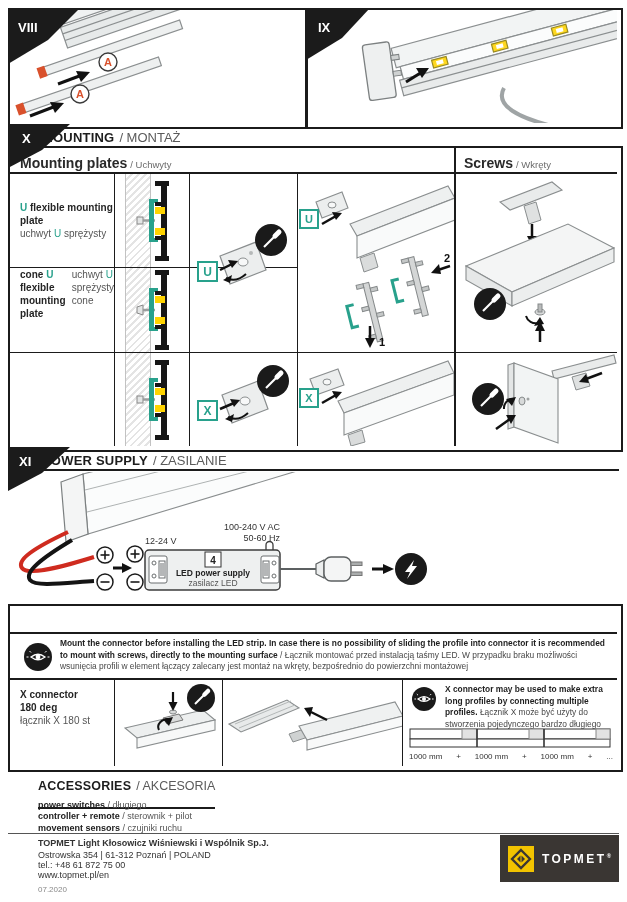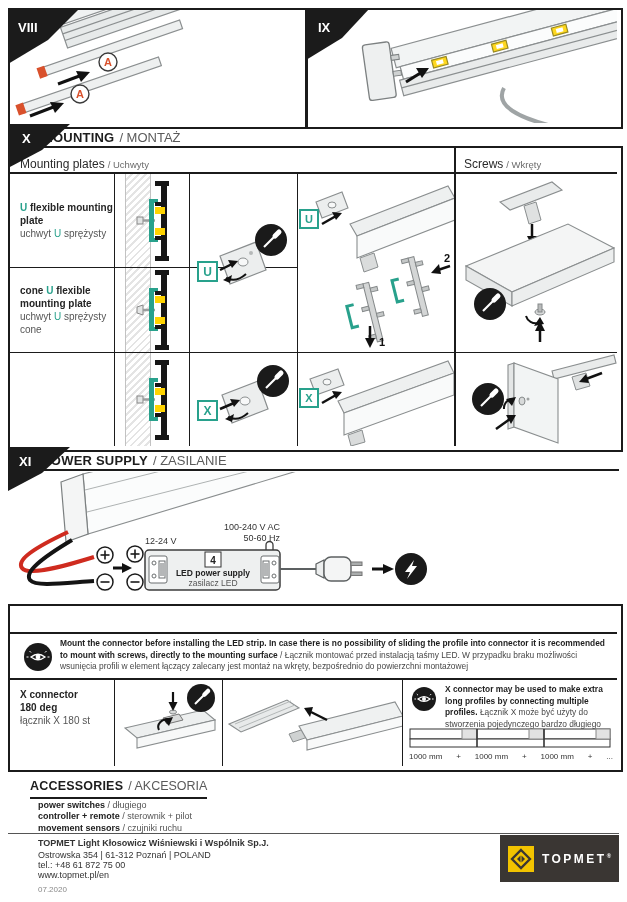--- a/index.html
+++ b/index.html
@@ -2,21 +2,21 @@
 <html><head>
 <meta charset="utf-8">
 <style>
   html,body{margin:0;padding:0}
   body{width:627px;height:902px;background:#fff;font-family:"Liberation Sans","DejaVu Sans",sans-serif;color:#222;position:relative}
   .page{position:absolute;left:0;top:0;width:627px;height:902px;overflow:hidden;background:#fff}
   .abs{position:absolute}
   .frame{border:2px solid #1b1b1b;background:#fff}
   .title-en{font-weight:bold;font-size:13px;color:#1d1d1d;letter-spacing:.2px}
   .title-pl{font-size:13px;color:#5a5a5a;margin-left:5px}
-  .hdr-en{font-weight:normal;font-size:12px;color:#2a2a2a}
+  .hdr-en{font-weight:bold;font-size:14px;color:#2a2a2a}
   .hdr-pl{font-size:9.5px;color:#6b6b6b;margin-left:3px}
   .lbl{font-size:10px;line-height:1.3}
   .lbl .en{font-weight:bold;color:#252525}
   .lbl .pl{color:#555}
   .teal{color:#28a18c}
   .note{font-size:8.4px;line-height:1.38;color:#474747}
   .note .en{font-weight:bold;color:#1f1f1f}
   .vline{position:absolute;background:#1b1b1b}
   .hline{position:absolute;background:#1b1b1b}
   .wall{position:absolute;width:24px;border-left:1px solid #c2c2c2;border-right:1px solid #c2c2c2;
@@ -123,21 +123,21 @@
     <div class="vline" style="left:104px;top:26px;width:1px;height:272px"></div>
     <div class="vline" style="left:179px;top:26px;width:1px;height:272px"></div>
     <div class="vline" style="left:287px;top:26px;width:1px;height:272px"></div>
     <div class="hline" style="left:0;top:119px;width:287px;height:1px"></div>
     <div class="hline" style="left:0;top:204px;width:607px;height:1px"></div>
 
     <div class="cell lbl" style="left:0;top:26px;width:104px;height:93px;display:flex;flex-direction:column;justify-content:center;padding-left:10px;box-sizing:border-box">
       <div class="en"><span></span><span class="teal">U</span><span> flexible mounting plate</span></div>
       <div class="pl"><span>uchwyt </span><span class="teal">U</span><span> sprężysty</span></div>
     </div>
-    <div class="cell lbl" style="left:0;top:120px;width:104px;height:84px;display:flex;flex-direction:column;justify-content:center;padding-left:10px;box-sizing:border-box">
+    <div class="cell lbl" style="left:0;top:120px;width:104px;height:84px;display:flex;flex-direction:row;justify-content:center;padding-left:10px;box-sizing:border-box">
       <div class="en"><span>cone </span><span class="teal">U</span><span> flexible mounting plate</span></div>
       <div class="pl"><span>uchwyt </span><span class="teal">U</span><span> sprężysty cone</span></div>
     </div>
 
     <div class="cell" style="left:105px;top:26px;width:74px;height:93px">
       <div class="wall" style="left:10px;top:0;height:93px"></div>
       <svg class="abs" style="left:0;top:0" width="74" height="93">
         <rect x="22" y="43" width="6" height="7" fill="#e3e5e5" stroke="#888"></rect>
         <line x1="28" y1="46.5" x2="40" y2="46.5" stroke="#9a9d9d" stroke-width="2.5"></line>
         <rect x="34" y="25" width="5" height="43" fill="#28a18c"></rect>
@@ -496,21 +496,21 @@
         <span class="seg-label">+</span>
         <span class="seg-label">1000 mm</span>
         <span class="seg-label">+</span>
         <span class="seg-label">1000 mm</span>
         <span class="seg-label">+</span>
         <span class="seg-label">...</span>
       </div>
     </div>
   </div>
 
-  <div class="abs" style="left:30px;top:776px;border-bottom:2px solid #1b1b1b;padding-bottom:3px;display:inline-block">
+  <div class="abs" style="left:38px;top:776px;border-bottom:2px solid #1b1b1b;padding-bottom:13px;display:inline-block">
     <span class="title-en" style="font-size:12.5px">ACCESSORIES</span><span class="title-pl" style="font-size:12.5px">/ AKCESORIA</span>
   </div>
   <div class="abs" style="left:38px;top:800px">
     <div class="acc-item"><b>power switches</b> <span>/ długiego</span></div>
     <div class="acc-item"><b>controller + remote</b> <span>/ sterownik + pilot</span></div>
     <div class="acc-item"><b>movement sensors</b> <span>/ czujniki ruchu</span></div>
   </div>
 
   <div class="hline" style="left:8px;top:833px;width:611px;height:1px;background:#555"></div>
 

